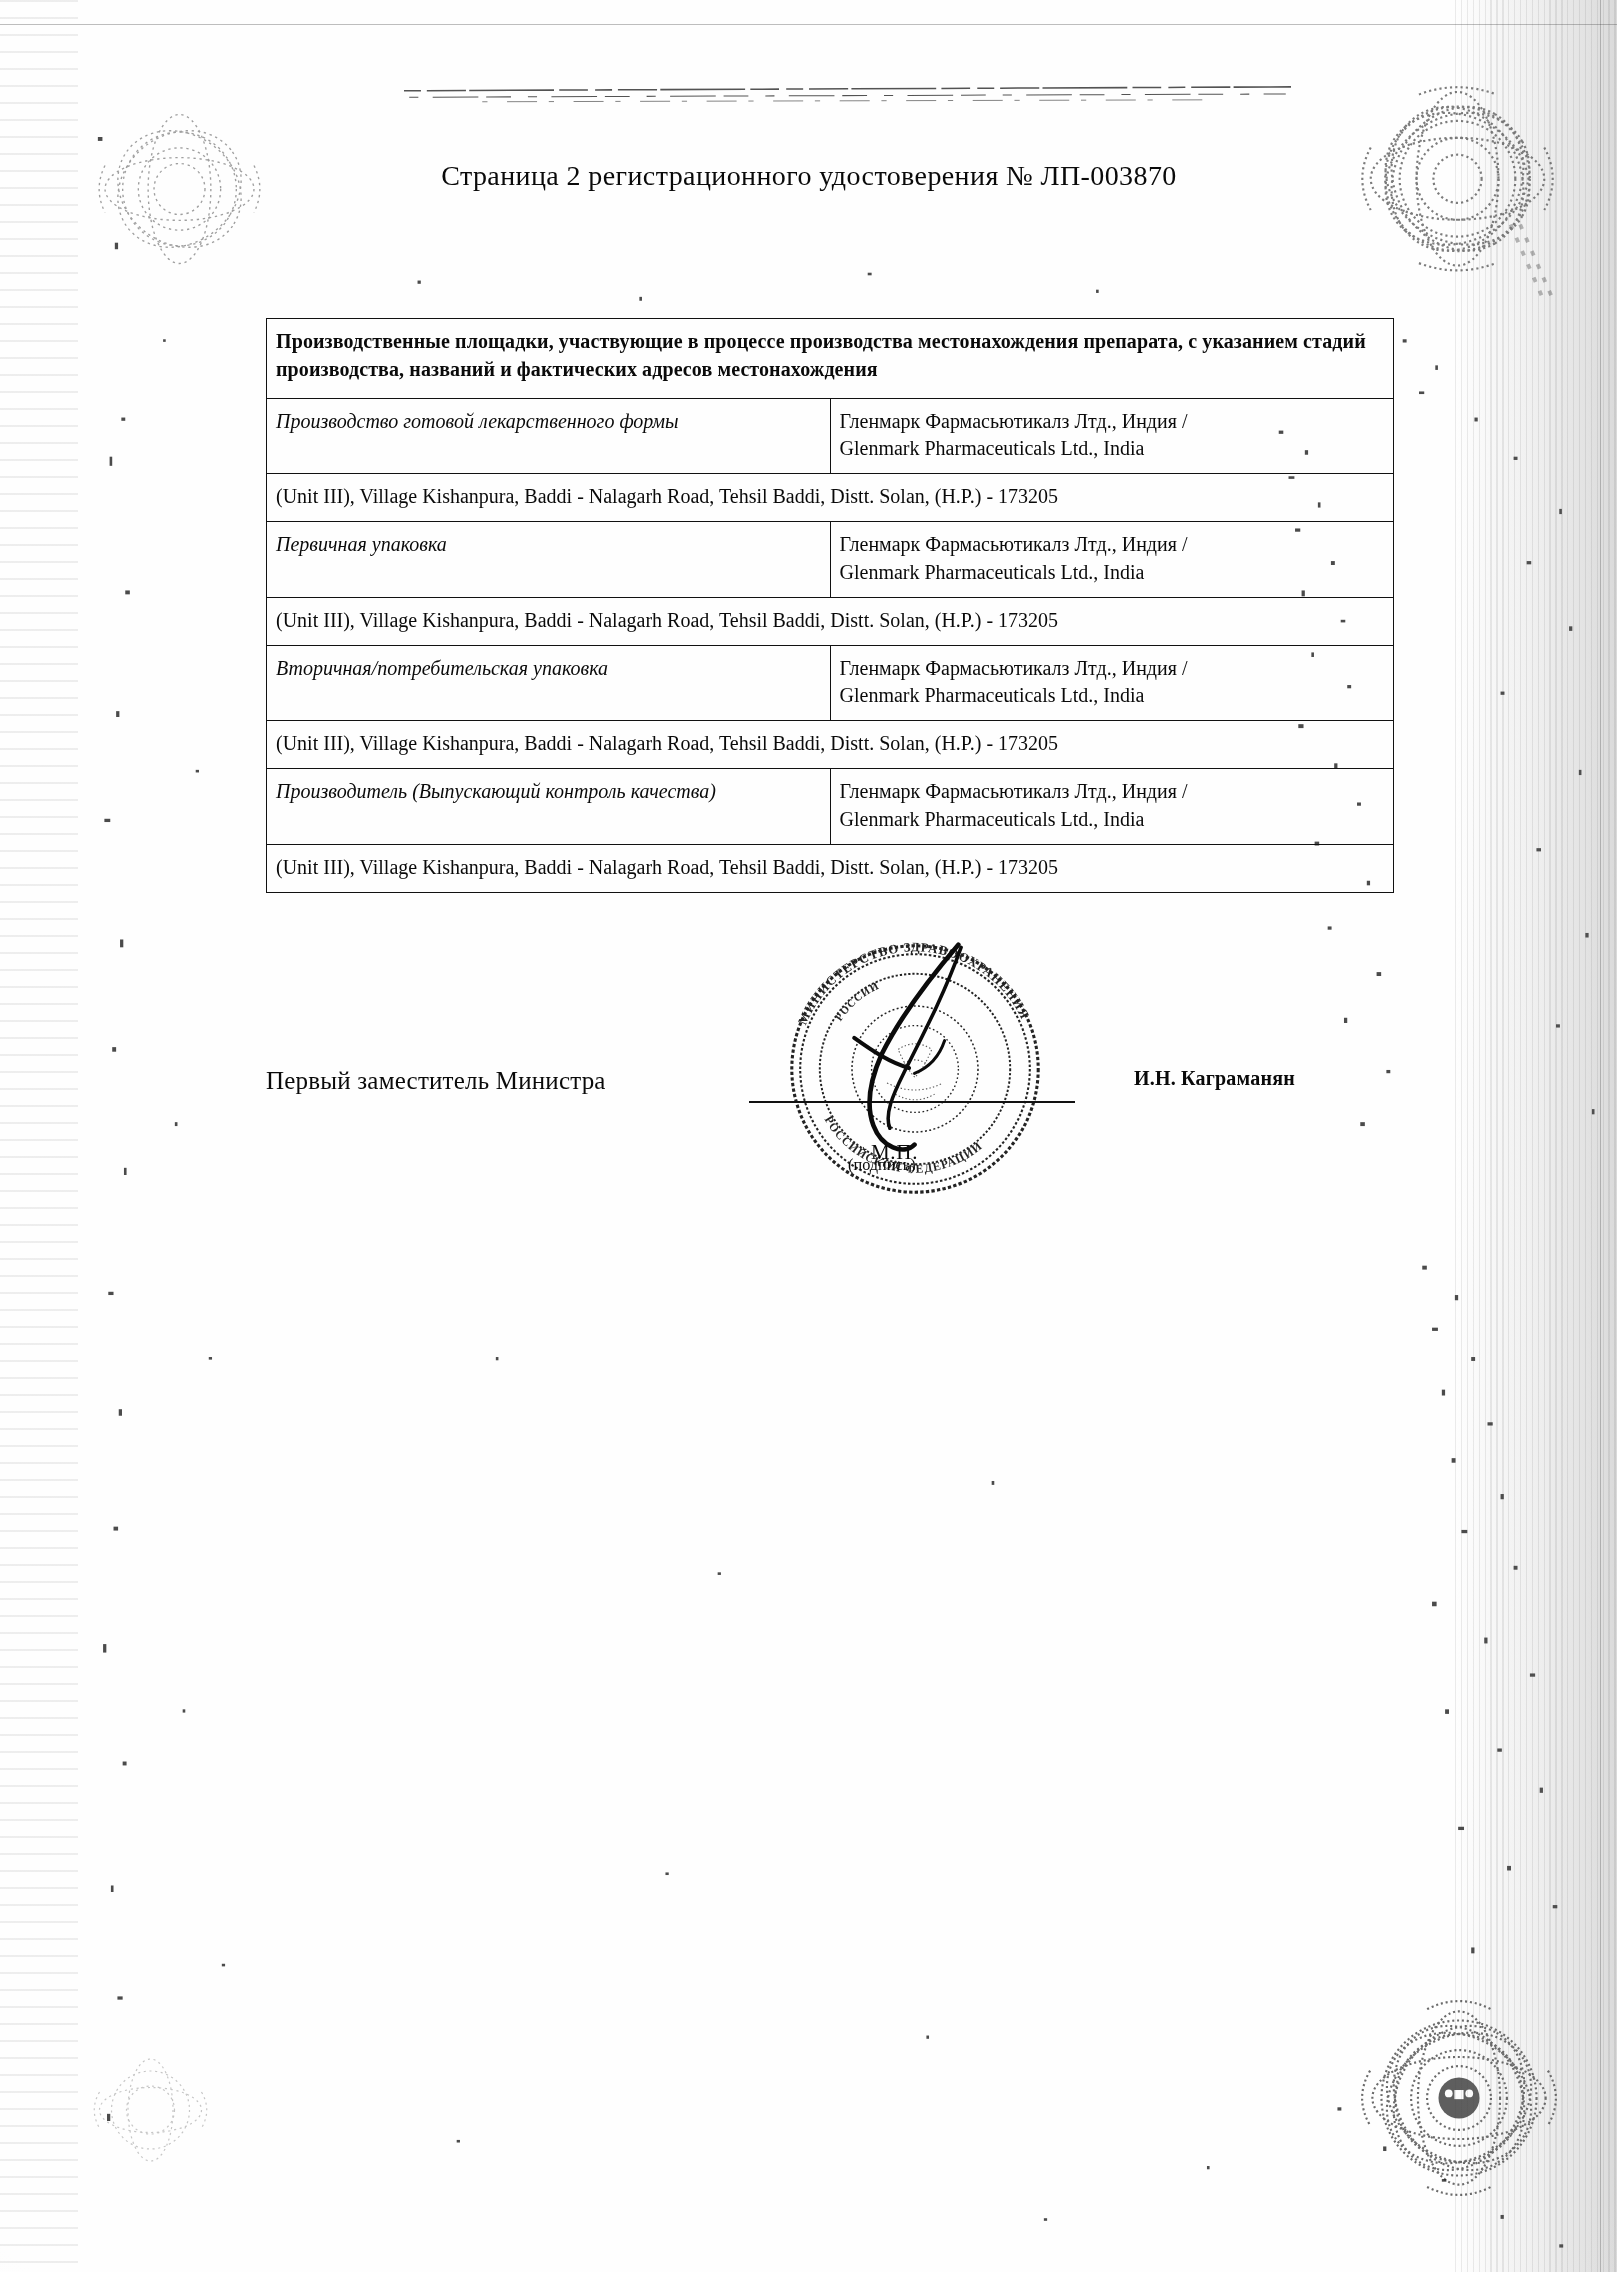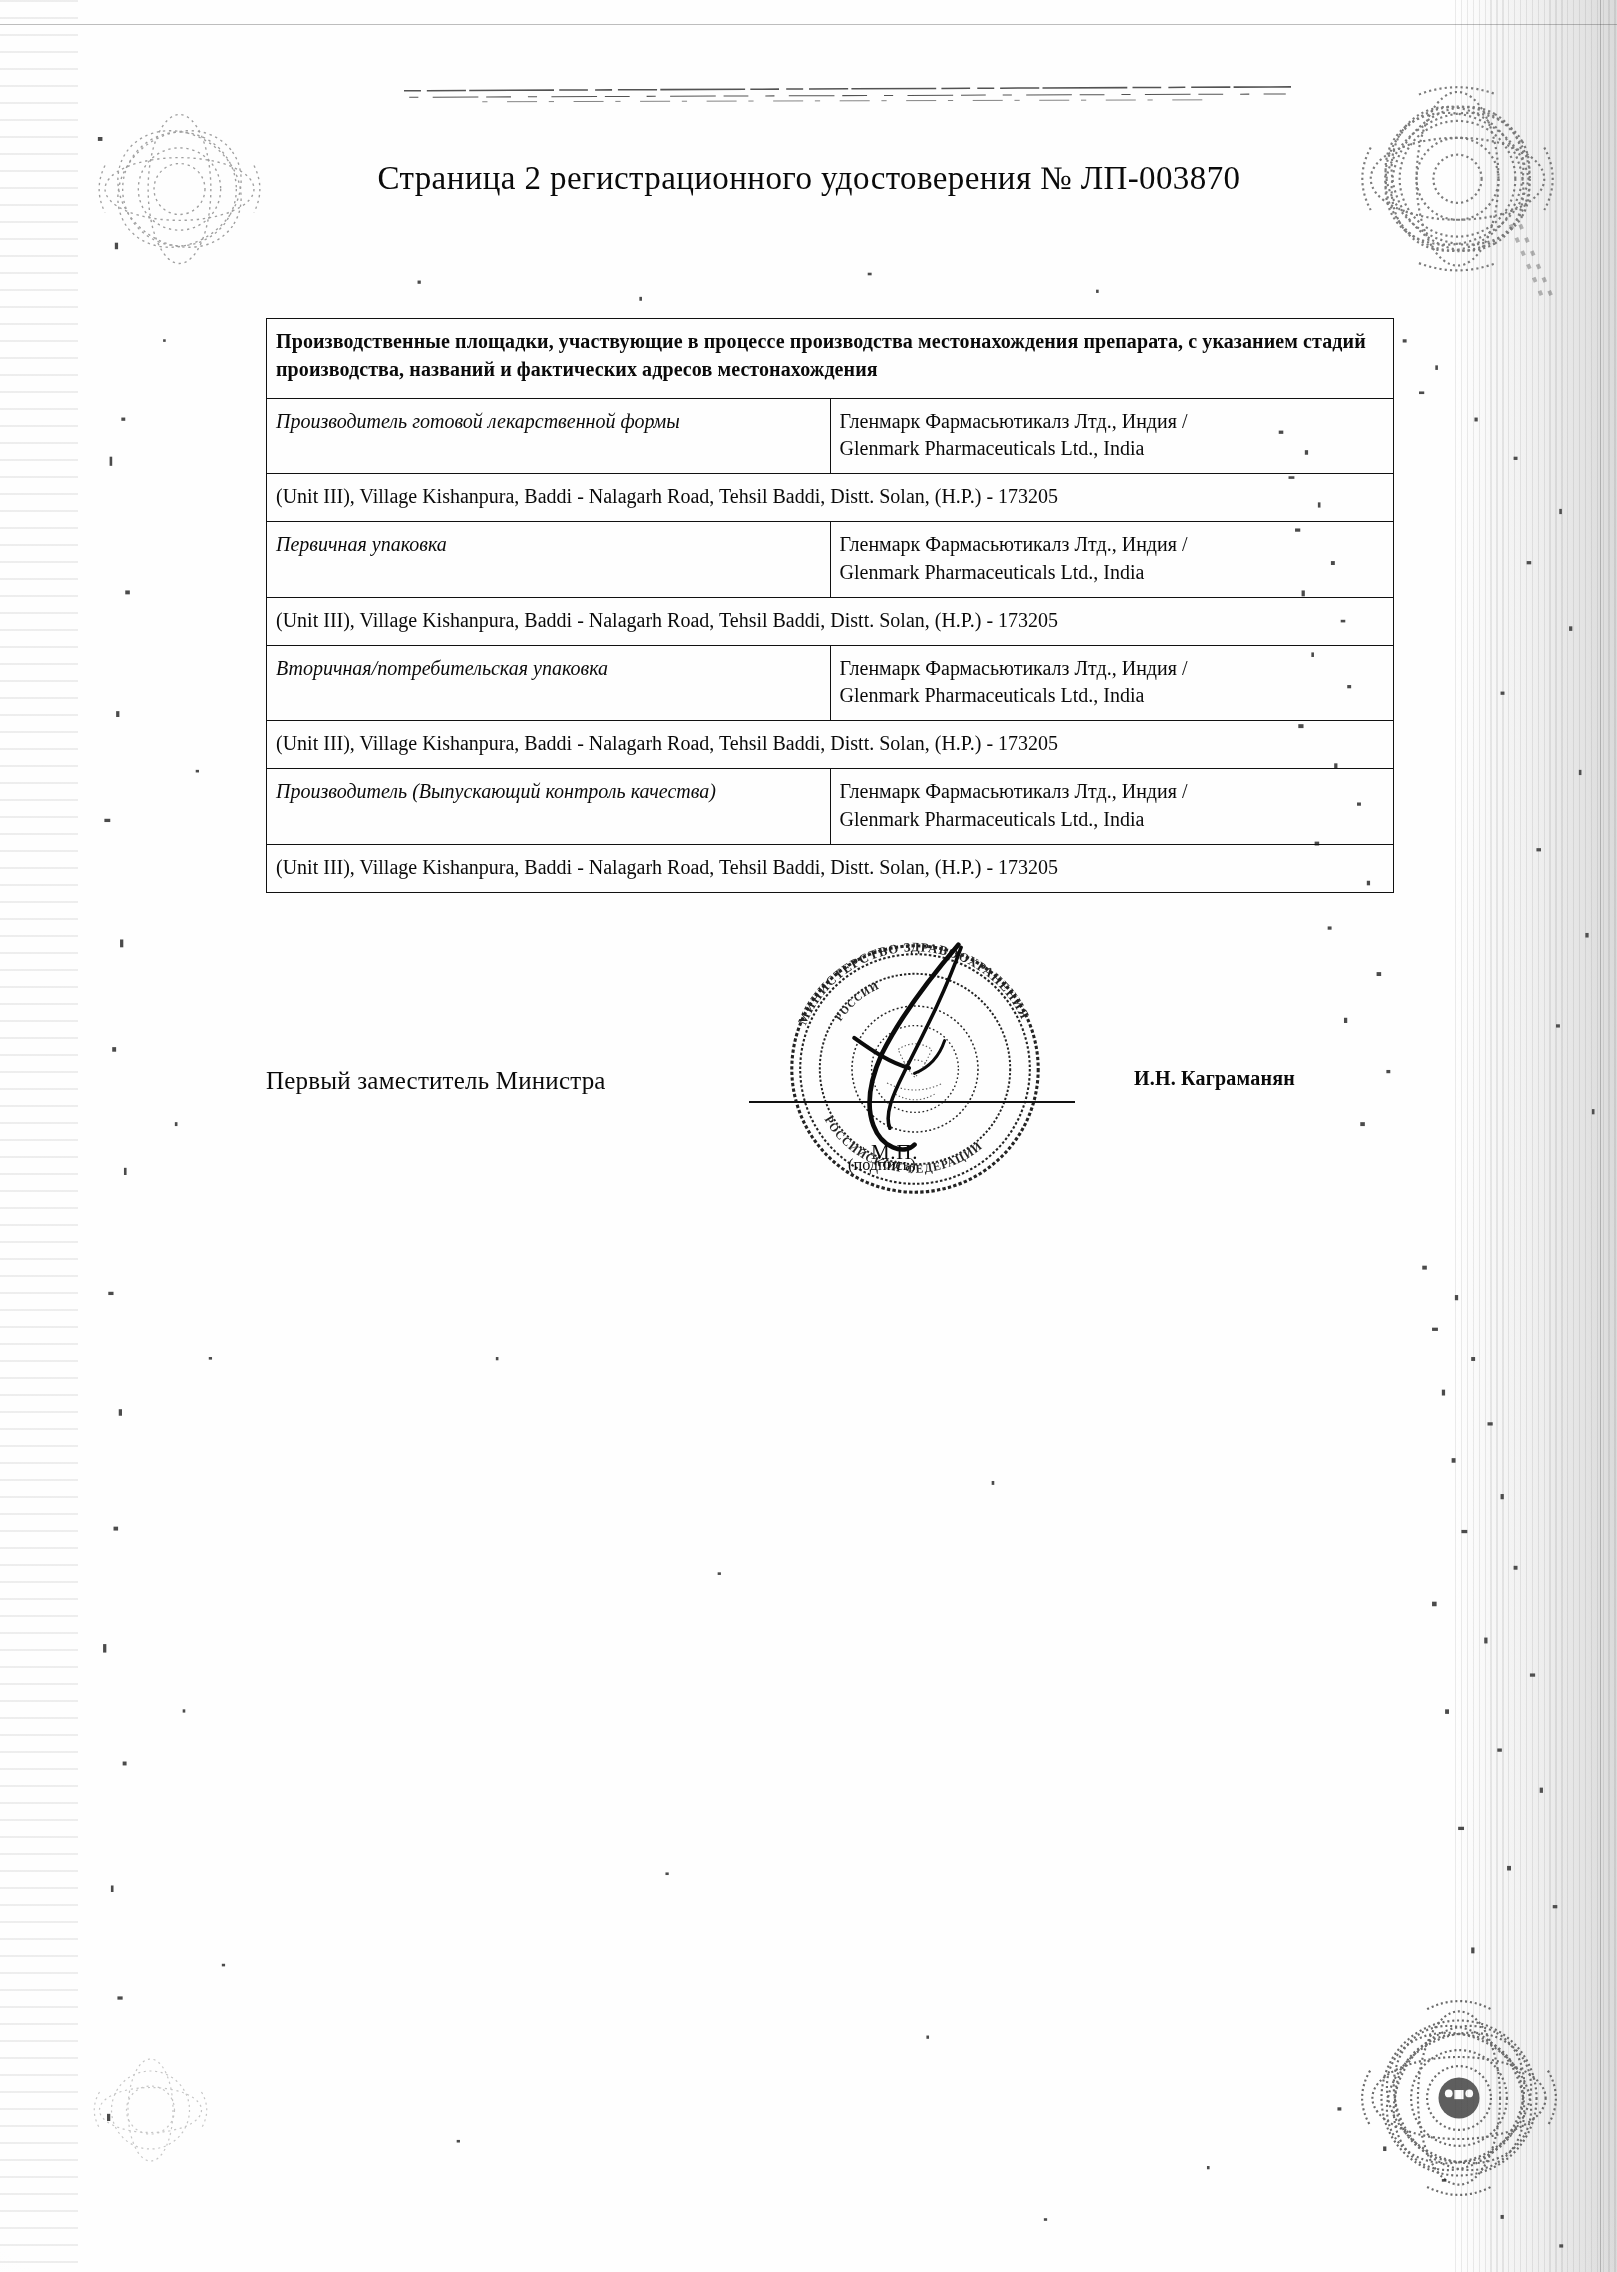--- a/index.html
+++ b/index.html
@@ -80,21 +80,21 @@
     opacity: 0.80;
   }
 
   
   .doc-header {
     position: absolute;
     top: 160px;
     left: 0;
     width: 1618px;
     text-align: center;
-    font-size: 33px;
+    font-size: 28px;
     letter-spacing: 0.4px;
     z-index: 7;
   }
 
   
   .sites-table {
     position: absolute;
     left: 266px;
     top: 318px;
     width: 1128px;
@@ -450,21 +450,21 @@
 
   <div class="doc-header">Страница 2 регистрационного удостоверения № ЛП-003870</div>
 
   <table class="sites-table">
     <tbody>
       <tr>
         <td class="hdr-cell" colspan="2">Производственные площадки, участвующие в процессе производства местонахождения препарата, с указанием стадий производства, названий и фактических адресов местонахождения</td>
       </tr>
 
       <tr>
-        <td class="stage-cell">Производитель готовой лекарственной формы</td>
+        <td class="stage-cell">Производство готовой лекарственного формы</td>
         <td class="org-cell">
           <div>Гленмарк Фармасьютикалз Лтд., Индия /</div>
           <div>Glenmark Pharmaceuticals Ltd., India</div>
         </td>
       </tr>
       <tr>
         <td class="addr-cell" colspan="2">(Unit III), Village Kishanpura, Baddi - Nalagarh Road, Tehsil Baddi, Distt. Solan, (H.P.) - 173205</td>
       </tr>
 
       <tr>

